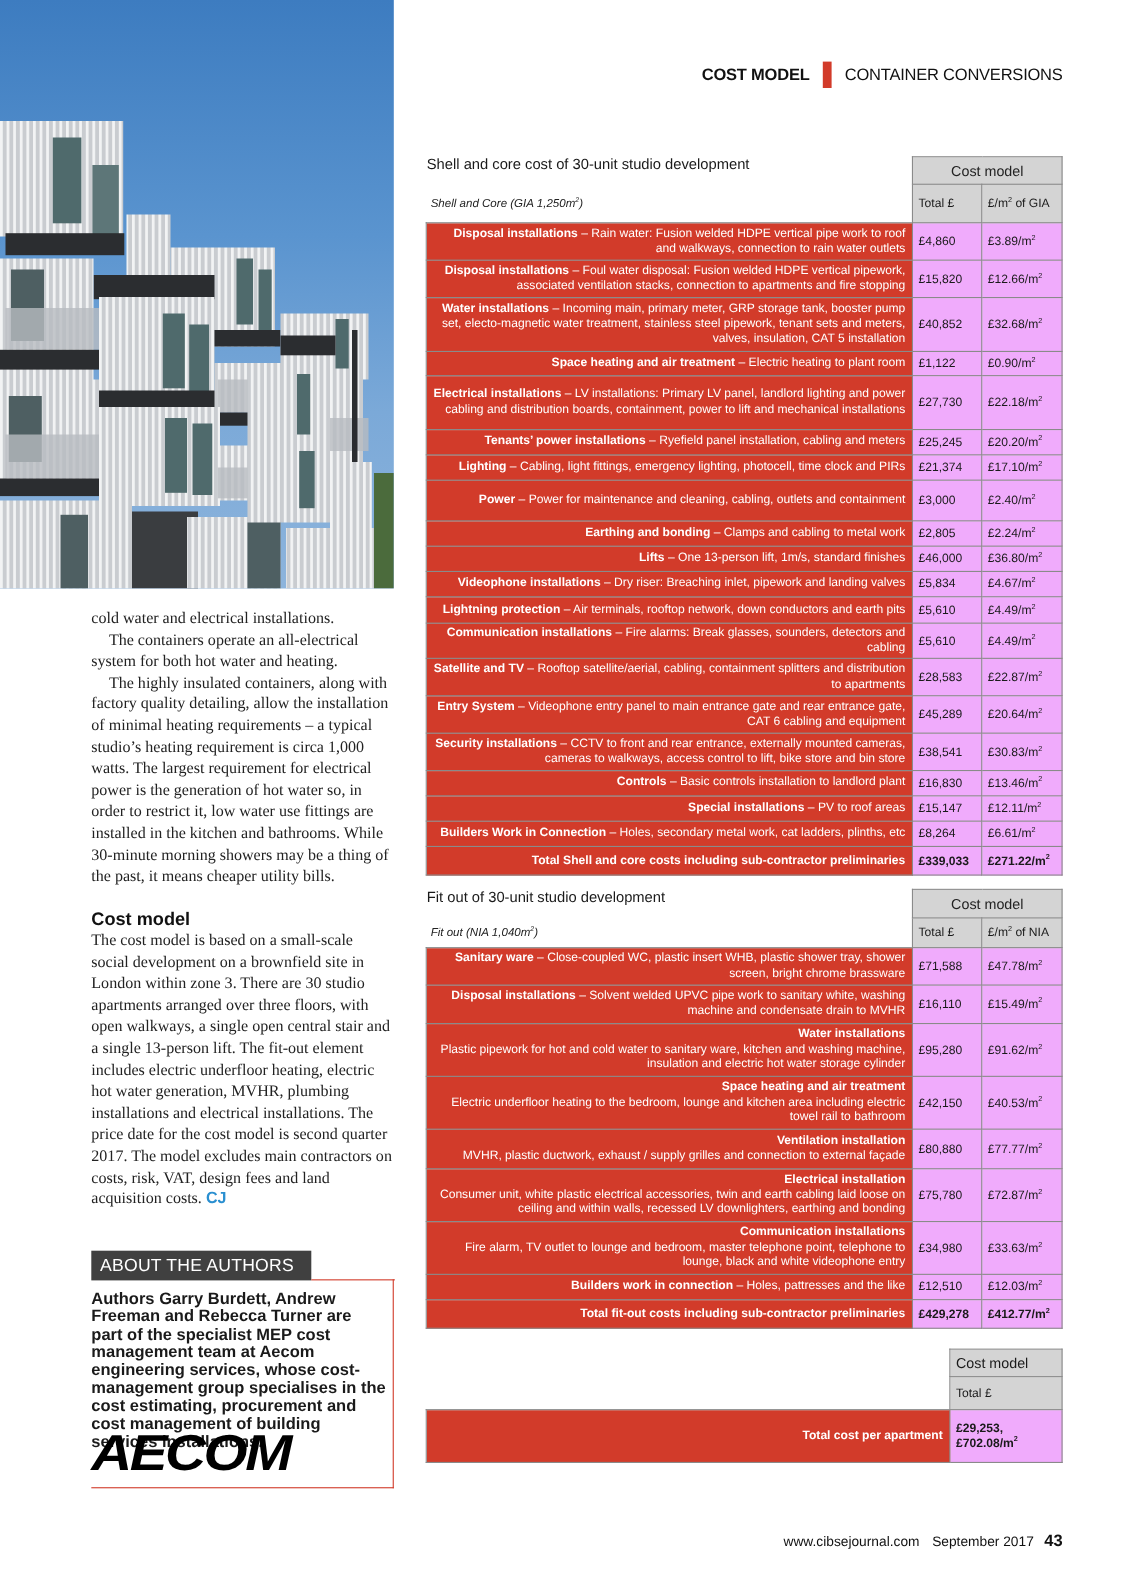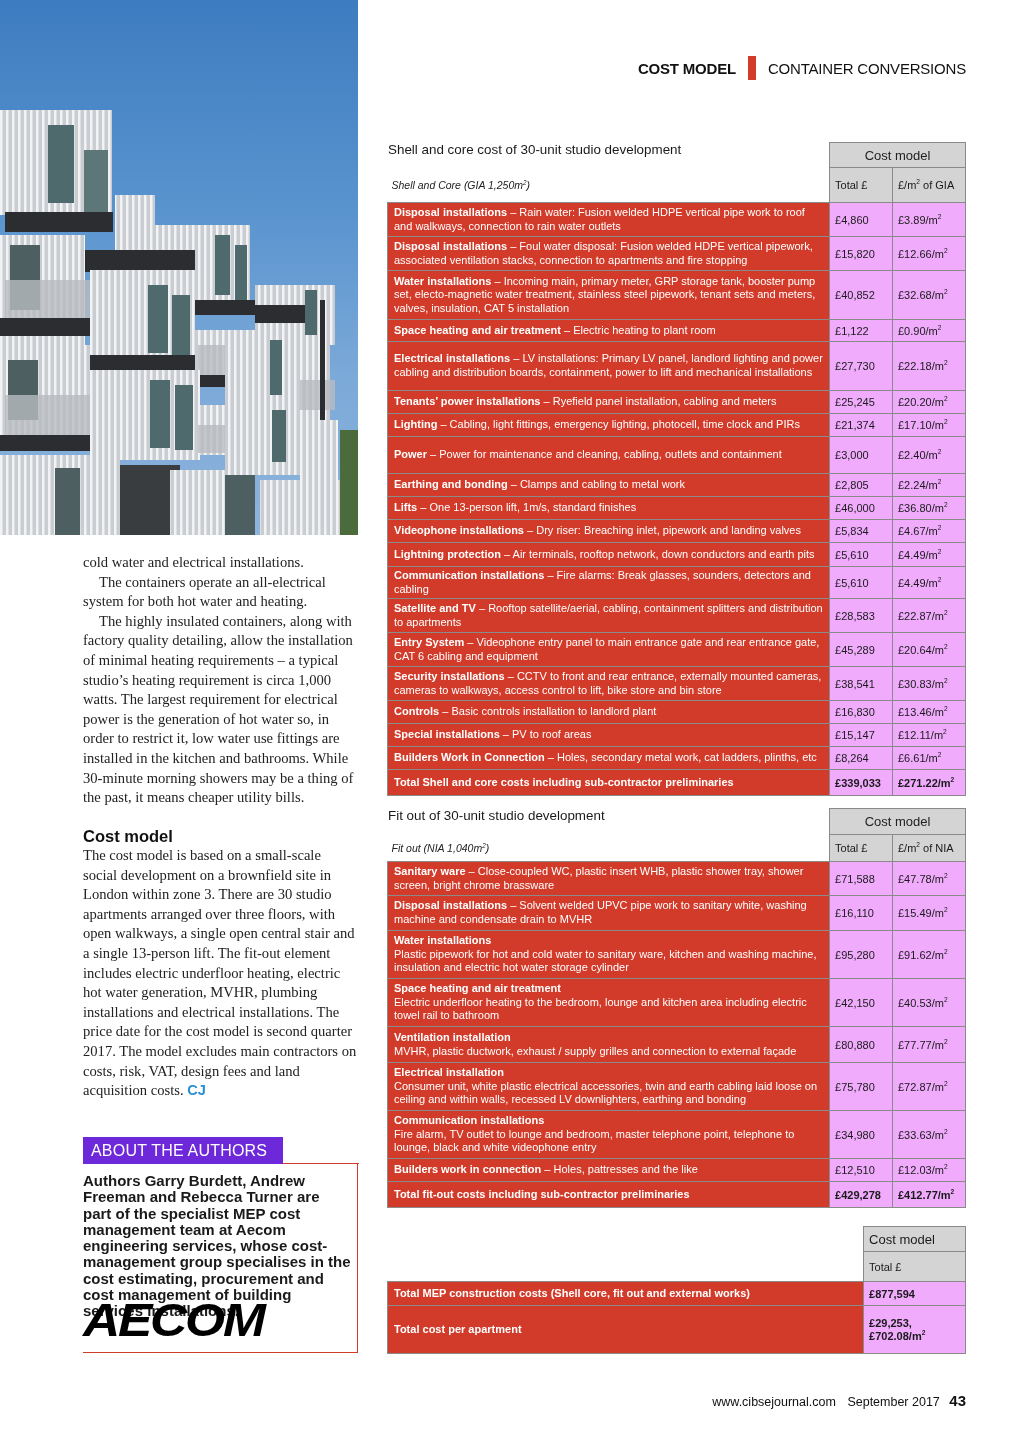--- a/index.html
+++ b/index.html
@@ -21,31 +21,31 @@
   .body-col { position: absolute; left: 83px; width: 275px; font-family: "Liberation Serif", serif; font-size: 14.6px; line-height: 19.6px; color: #222; }
   .body-col p { margin: 0; }
   .body-col p.indent { text-indent: 16px; }
   .col-a { top: 553px; }
   .col-b { top: 826px; }
   .subhead { font-family: "Liberation Sans", sans-serif; font-weight: bold; font-size: 16.5px; line-height: 20px; color: #111; }
   .cj { font-family: "Liberation Sans", sans-serif; font-weight: bold; color: #2a8fd0; }
 
   
   .authors-box { position: absolute; left: 83px; top: 1137px; width: 275px; height: 216px; }
-  .authors-tab { position: absolute; left: 0; top: 0; height: 27px; padding: 0 8px; background: #6d28d9; color: #fff; font-size: 16px; line-height: 27px; letter-spacing: 0.2px; width: 200px; }
+  .authors-tab { position: absolute; left: 0; top: 0; height: 27px; padding: 0 8px; background: #404040; color: #fff; font-size: 16px; line-height: 27px; letter-spacing: 0.2px; width: 200px; }
   .authors-frame { position: absolute; left: 0; top: 26px; width: 275px; height: 190px; border-right: 1.5px solid #d23b2a; border-bottom: 1.5px solid #d23b2a; }
   .authors-frame::before { content: ""; position: absolute; left: 200px; top: 0; right: -1.5px; border-top: 1.5px solid #d23b2a; }
   .authors-text { position: absolute; left: 0; top: 36px; width: 268px; font-weight: bold; font-size: 15px; line-height: 16.3px; color: #1a1a1a; }
   .aecom-logo { position: absolute; left: 0; top: 160px; font-family: "Liberation Sans", sans-serif; font-weight: bold; font-size: 46px; font-style: italic; letter-spacing: -2px; color: #000; line-height: 46px; transform: scaleX(1.12); transform-origin: left; }
 
   
   .tbl-title { position: absolute; left: 388px; font-size: 13.4px; color: #1a1a1a; }
   .tbl { position: absolute; left: 387px; border-collapse: collapse; font-size: 11px; }
   .tbl td { border: 1px solid #8a8a8a; }
-  .tbl .desc { background: #d23b2a; color: #fff; padding: 2px 6px; line-height: 13.6px; vertical-align: middle; }
+  .tbl .desc { background: #d23b2a; color: #fff; padding: 2px 6px; line-height: 13.6px; vertical-align: middle; text-align: right; }
   .tbl .num { background: #f0abfc; color: #1a1a1a; padding: 0 5px; vertical-align: middle; white-space: nowrap; }
   .tbl .hdr { background: #d4d4d4; text-align: center; font-size: 13px; color: #222; }
   .tbl .sub { background: #d4d4d4; font-size: 11px; padding-left: 5px; }
   .tbl .blank { border: none; background: transparent; font-style: italic; font-size: 10.5px; color: #222; padding-left: 4px; }
   .tbl .bold { font-weight: bold; }
   .tbl b { font-weight: bold; }
   sup { font-size: 0.6em; vertical-align: super; line-height: 0; }
 
   
   .footer { position: absolute; right: 58px; top: 1392px; font-size: 12.5px; color: #111; }
@@ -339,24 +339,20 @@
     </colgroup>
   <tbody>
       <tr style="height:25px;">
     <td class="blank" style="border:none;"></td>
     <td class="sub" style="font-size:13px;">Cost model</td>
   </tr>
   <tr style="height:30px;">
     <td class="blank" style="border:none;"></td>
     <td class="sub">Total £</td>
   </tr>
-  <tr style="height:24px;">
-    <td class="desc bold">Total MEP construction costs (Shell core, fit out and external works)</td>
-    <td class="num bold">£877,594</td>
-  </tr>
   <tr style="height:48px;">
     <td class="desc bold">Total cost per apartment</td>
     <td class="num bold" style="line-height:13px;"><span>£29,253,</span><br><span>£702.08/m</span><sup>2</sup></td>
   </tr>
 </tbody>
   </table>
 
 <div class="footer">
   <span>www.cibsejournal.com</span>
   <span class="date">September 2017</span>

